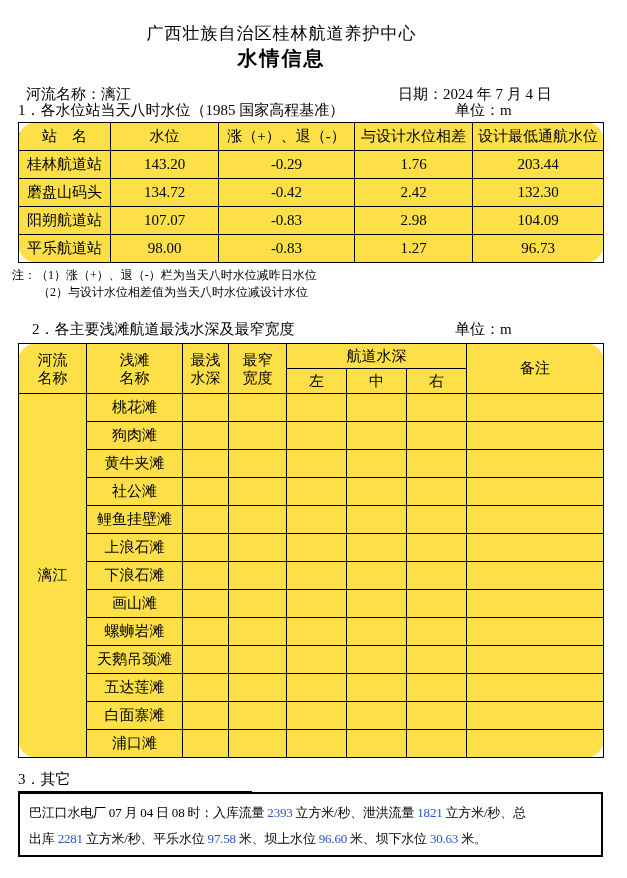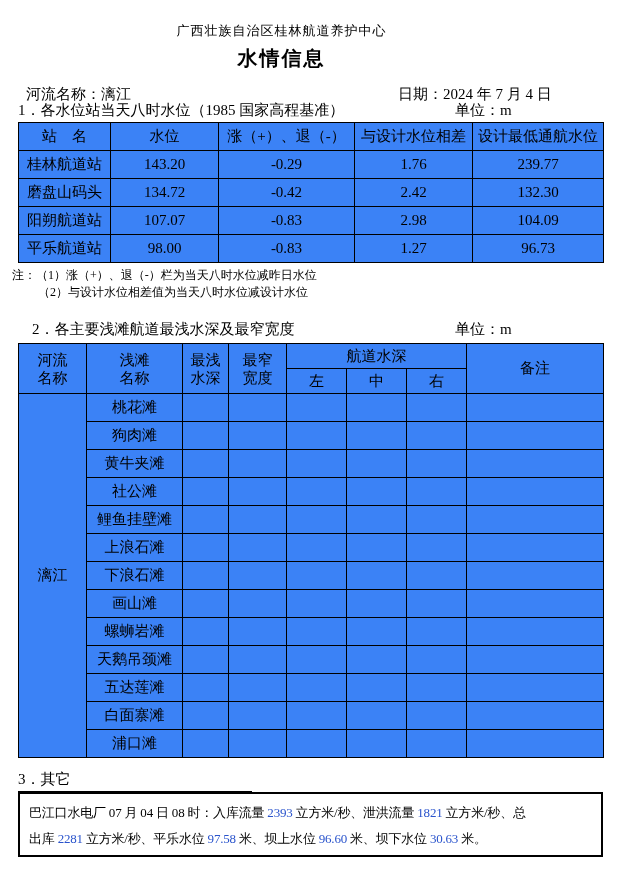--- a/index.html
+++ b/index.html
@@ -1,35 +1,35 @@
 <!DOCTYPE html>
 <html><head>
 <meta charset="utf-8">
 <style>
   html,body { margin:0; padding:0; background:#fff; }
   .page {
     position:relative; width:627px; height:878px; background:#ffffff; color:#000;
     font-family:"Liberation Serif","DejaVu Serif",serif; overflow:hidden;
   }
   .abs { position:absolute; }
-  .org-title { left:0; top:22px; width:563px; text-align:center; font-size:13px; letter-spacing:1px; }
+  .org-title { left:0; top:22px; width:563px; text-align:center; font-size:17px; letter-spacing:1px; }
   .doc-title { left:0; top:45px; width:563px; text-align:center; font-size:20px; font-weight:bold; letter-spacing:2px; }
   .issue-no  { left:398px; top:67px; width:150px; text-align:center; font-size:15px; }
   .river-label { left:26px; top:85px; font-size:15px; }
   .date-label  { left:398px; top:85px; font-size:15px; }
   .sec-heading { font-size:15px; }
   .uline { border-bottom:3px solid #a21caf; padding-bottom:15px; }
   .sec1-heading { left:18px; top:101px; }
   .unit1 { left:455px; top:101px; font-size:15px; }
   .sec2-heading { left:32px; top:320px; }
   .unit2 { left:455px; top:320px; font-size:15px; }
   .sec3-heading { left:18px; top:770px; }
   .sec3-underline { display:inline-block; width:234px; border-bottom:1px solid #000; padding-bottom:2px; }
 
-  table { border-collapse:collapse; table-layout:fixed; background:#3b82f6; }
+  table { border-collapse:collapse; table-layout:fixed; background:#fde047;border-radius:19px; }
   th,td {
     border:1px solid #000; font-size:15px; font-weight:normal;
     text-align:center; vertical-align:middle; padding:0; overflow:hidden;
   }
   .t1 { position:absolute; left:18px; top:122px; width:585px; }
   .t1 tr { height:28px; }
   .t2 { position:absolute; left:18px; top:343px; width:585px; }
   .t2 tr.hdr { height:25px;padding-left:33px; }
   .t2 tr.data { height:28px; }
   .two span { display:block; line-height:1.2; }
@@ -73,21 +73,21 @@
       <th>水位</th>
       <th>涨（+）、退（-）</th>
       <th>与设计水位相差</th>
       <th>设计最低通航水位</th>
     </tr>
     <tr>
       <td>桂林航道站</td>
       <td>143.20</td>
       <td>-0.29</td>
       <td>1.76</td>
-      <td>239.77</td>
+      <td>203.44</td>
     </tr>
     <tr>
       <td>磨盘山码头</td>
       <td>134.72</td>
       <td>-0.42</td>
       <td>2.42</td>
       <td>132.30</td>
     </tr>
     <tr>
       <td>阳朔航道站</td>

